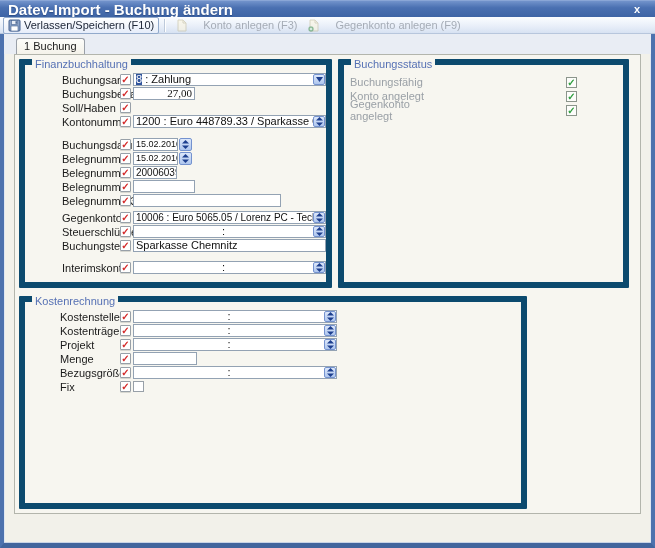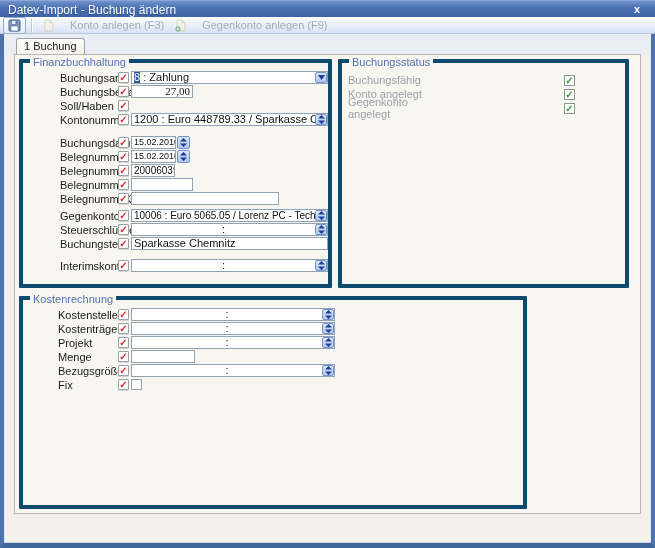--- a/index.html
+++ b/index.html
@@ -4,21 +4,21 @@
 <style>
   html,body{margin:0;padding:0;background:#d8d8d8;}
   body{width:655px;height:548px;position:relative;font-family:"Liberation Sans",sans-serif;font-size:11px;-webkit-font-smoothing:antialiased;}
   .window{position:absolute;left:0;top:0;width:655px;height:548px;box-sizing:border-box;
     border-left:4px solid #4d72ae;border-right:4px solid #4d72ae;border-bottom:5px solid #42659d;
     background:#f2f1ea;box-shadow:inset 0 -1px 0 #c9d4e6, inset 1px 0 0 #dfe7f2, inset -1px 0 0 #dfe7f2;}
   
   .titlebar{position:absolute;left:-4px;right:-4px;top:0;height:17px;
     background:linear-gradient(180deg,#7293cb 0%,#4a70b1 40%,#3d63a4 100%);
     border-top:1px solid #8aa6d6;display:flex;align-items:center;color:#fff;}
-  .titlebar .ttl{font-weight:normal;font-size:12px;padding-left:8px;text-shadow:0 1px 1px #2c4d86;}
+  .titlebar .ttl{font-weight:bold;font-size:15px;padding-left:8px;text-shadow:0 1px 1px #2c4d86;}
   .closebtn{position:absolute;right:10px;top:1px;width:16px;height:14px;color:#fff;font-weight:bold;
     font-size:11px;text-align:center;line-height:14px;cursor:default;}
   
   .toolbar{position:absolute;left:-4px;right:-4px;top:17px;height:17px;
     background:linear-gradient(180deg,#fbfdff 0%,#e9eff9 55%,#d7e2f2 100%);
     border-bottom:1px solid #b7c6dc;display:flex;align-items:center;padding-left:3px;box-sizing:border-box;}
   .tbtn{display:flex;align-items:center;gap:3px;height:15px;padding:0 4px;border:1px solid #92aacb;border-radius:2px;
     background:linear-gradient(180deg,#ffffff,#e6edfa);color:#20293a;white-space:nowrap;}
   .tbtn-dis{display:flex;align-items:center;gap:15px;height:15px;padding:0 4px;border:1px solid transparent;color:#a5acb6;white-space:nowrap;}
   .tsep{width:1px;height:13px;background:#becadb;border-right:1px solid #ffffff;margin:0 4px 0 5px;}
@@ -26,21 +26,21 @@
   .ticon.dim{opacity:.55;}
   
   .content{position:absolute;left:0;top:34px;right:0;bottom:0;}
   .tabstrip{position:absolute;left:0;right:0;top:0;height:20px;background:#e9edf4;}
   .tab{position:absolute;left:12px;top:4px;height:16px;padding:0 7px;box-sizing:border-box;
     background:linear-gradient(180deg,#fdfdfa,#f4f2ea);border:1px solid #9aa0a8;border-bottom:none;
     border-radius:3px 3px 0 0;line-height:15px;color:#222;z-index:3;}
   .panel{position:absolute;left:10px;top:20px;width:627px;height:460px;background:#f7f6f0;
     border:1px solid #b3b5ac;box-sizing:border-box;z-index:2;}
   
-  .group{position:absolute;border:4px solid #0c4a6e;border-radius:1px;box-sizing:border-box;}
+  .group{position:absolute;border:6px solid #0c4a6e;border-radius:1px;box-sizing:border-box;}
   .gtitle{position:absolute;top:-7px;left:7px;background:#f7f6f0;padding:0 3px;color:#5671b4;line-height:12px;}
   .grp-finanz{left:4px;top:4px;width:313px;height:229px;padding-top:8px;}
   .grp-status{left:323px;top:4px;width:291px;height:229px;padding-top:10px;}
   .grp-kosten{left:4px;top:241px;width:508px;height:213px;padding-top:8px;}
   
   .row{display:flex;align-items:center;height:13px;margin-bottom:1px;}
   .grp-status .row{height:14px;margin-bottom:0;}
   .lbl{margin-left:37px;width:58px;color:#1a1a1a;white-space:nowrap;overflow:visible;flex:none;}
   .grp-kosten .lbl{margin-left:35px;width:60px;}
   .lbl-dis{margin-left:6px;width:105px;color:#9aa0a6;flex:none;}
@@ -81,20 +81,21 @@
   <div class="toolbar">
     <div class="tbtn">
       <span class="ticon">
         <svg width="13" height="13" viewBox="0 0 13 13">
             <rect x="1" y="1" width="11" height="11" rx="1" fill="#8ca4c9" stroke="#44618f"></rect>
             <rect x="3.5" y="1.5" width="6" height="4" fill="#e9eef6" stroke="#44618f" stroke-width=".6"></rect>
             <rect x="7.5" y="2.2" width="1.4" height="2.6" fill="#44618f"></rect>
             <rect x="3" y="7" width="7" height="5" fill="#ffffff" stroke="#44618f" stroke-width=".6"></rect>
           </svg>
       </span>
+      <span>Verlassen/Speichern (F10)</span>
     </div>
     <div class="tsep"></div>
     <div class="tbtn-dis">
       <span class="ticon dim">
         <svg width="13" height="13" viewBox="0 0 13 13">
             <path d="M3 1h5l3 3v8H3z" fill="#fdf6dd" stroke="#c2ba96"></path>
             <path d="M8 1v3h3" fill="none" stroke="#c2ba96"></path>
           </svg>
       </span>
       <span>Konto anlegen (F3)</span>

